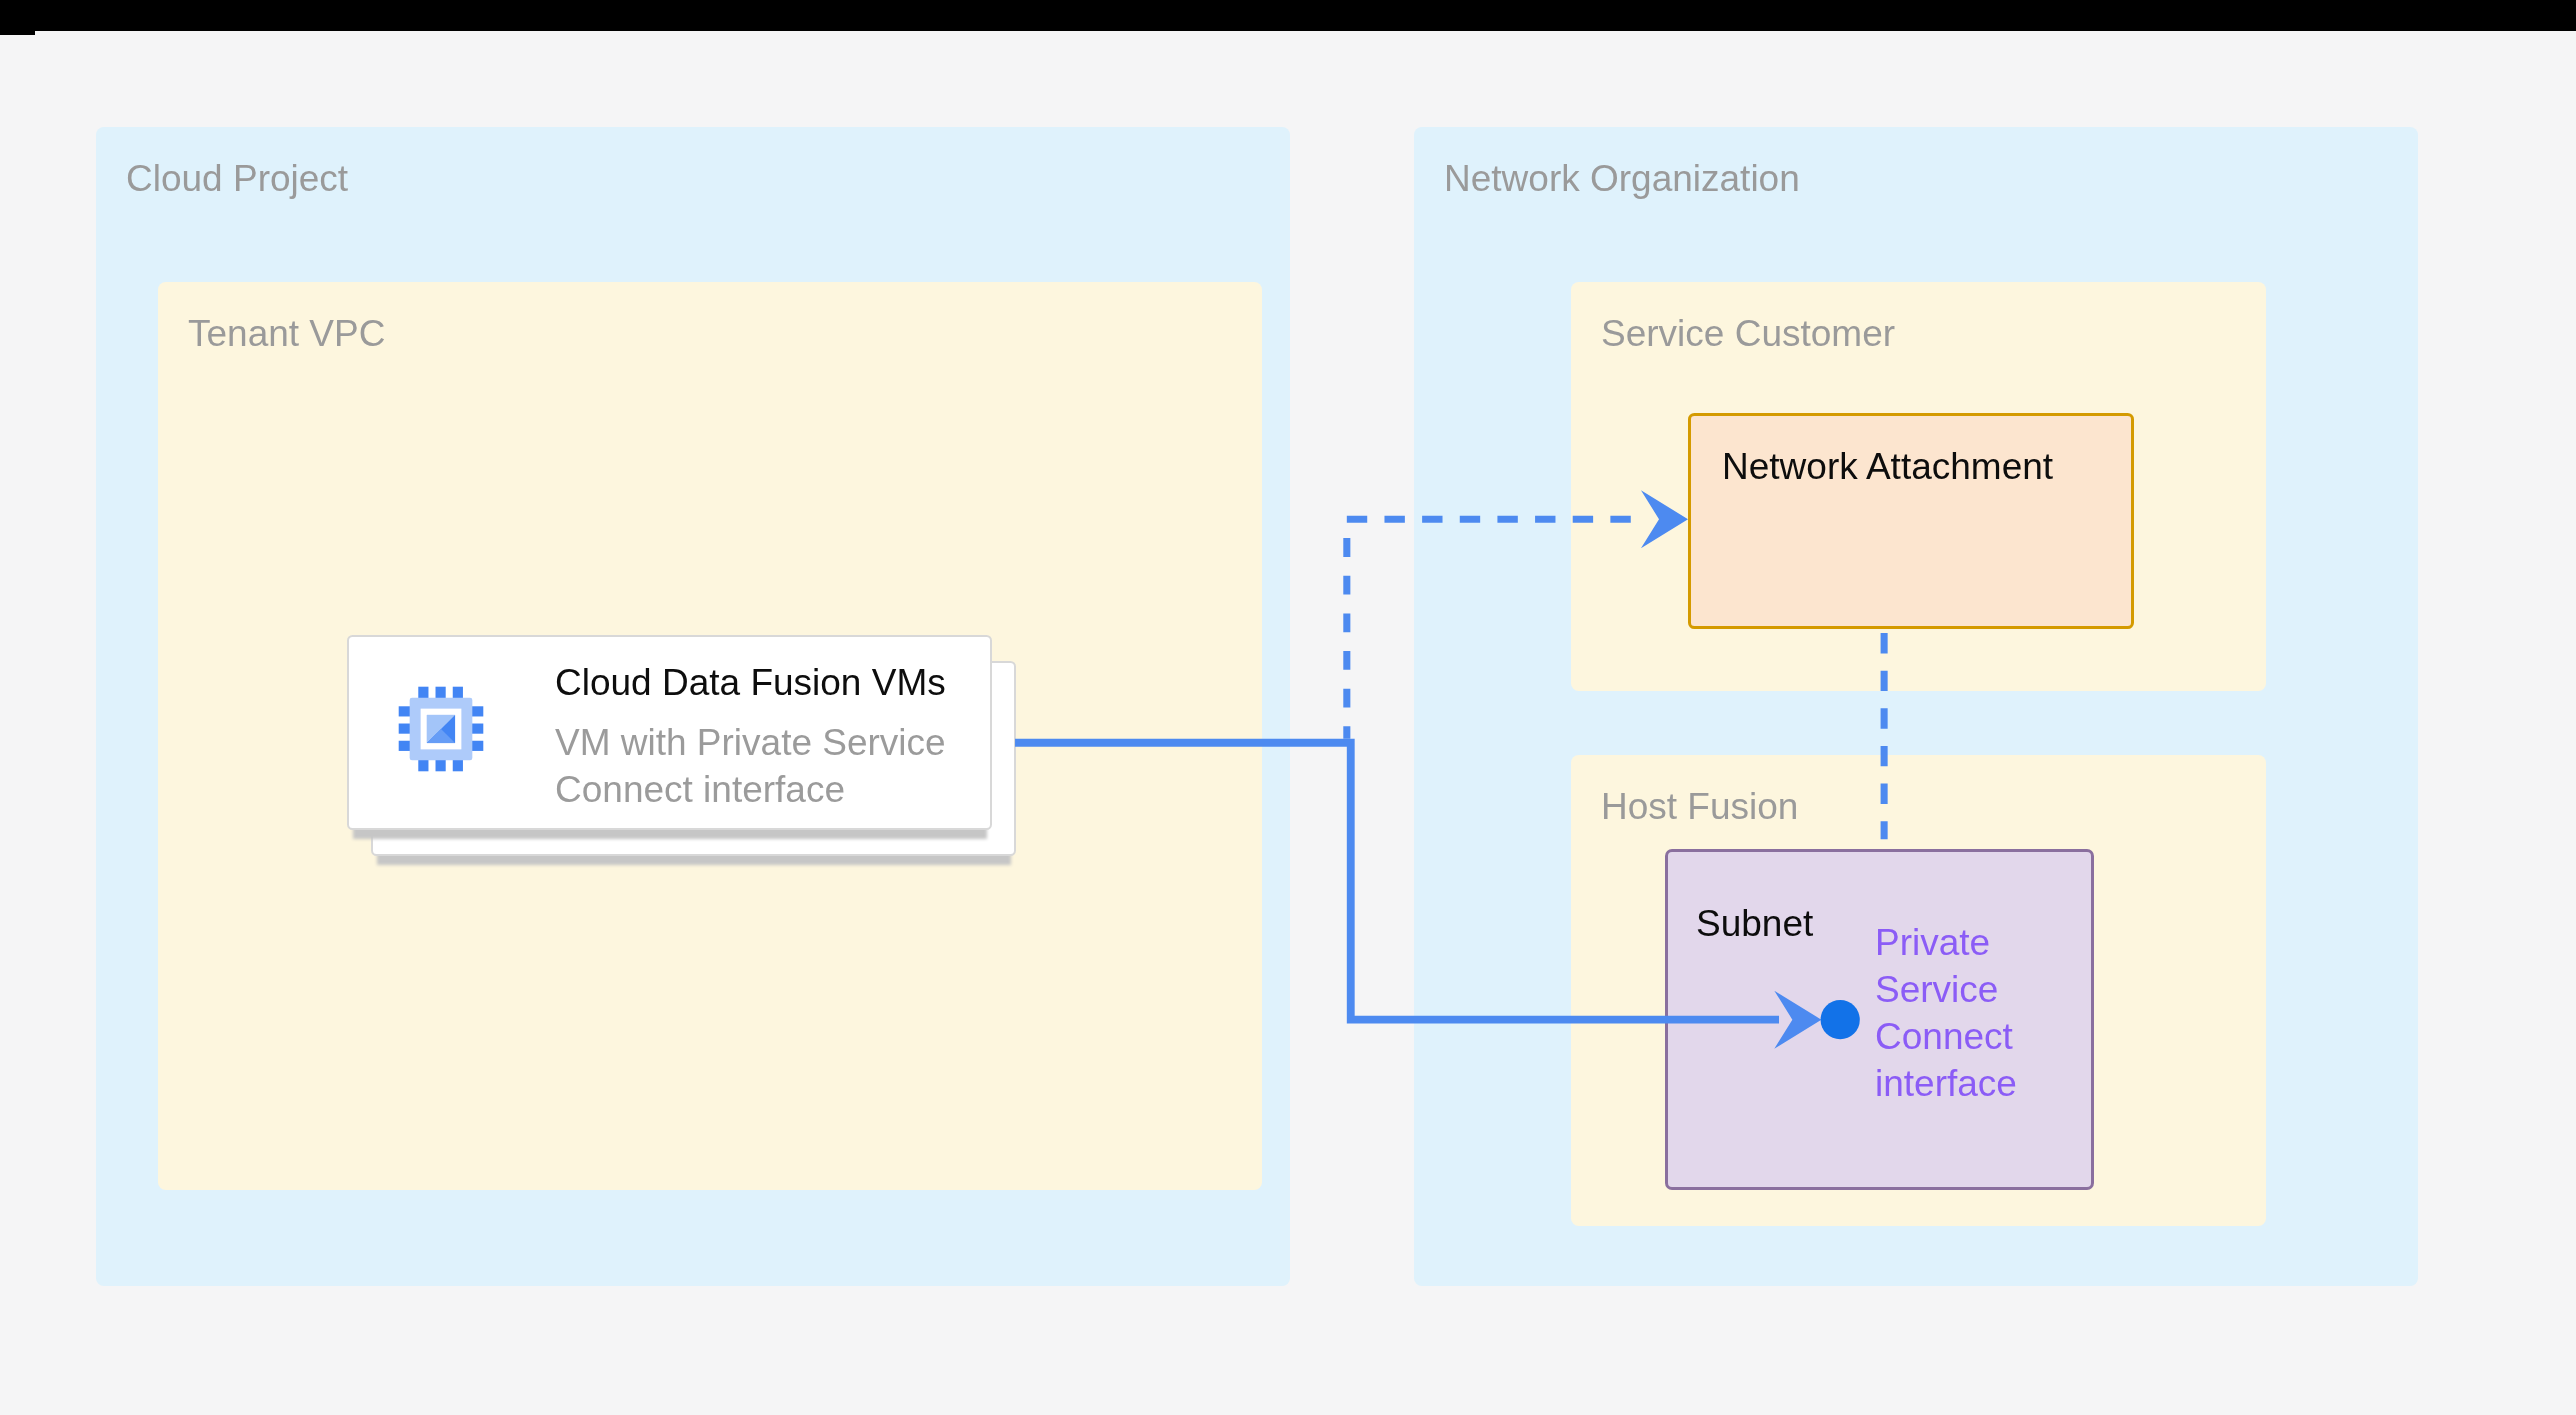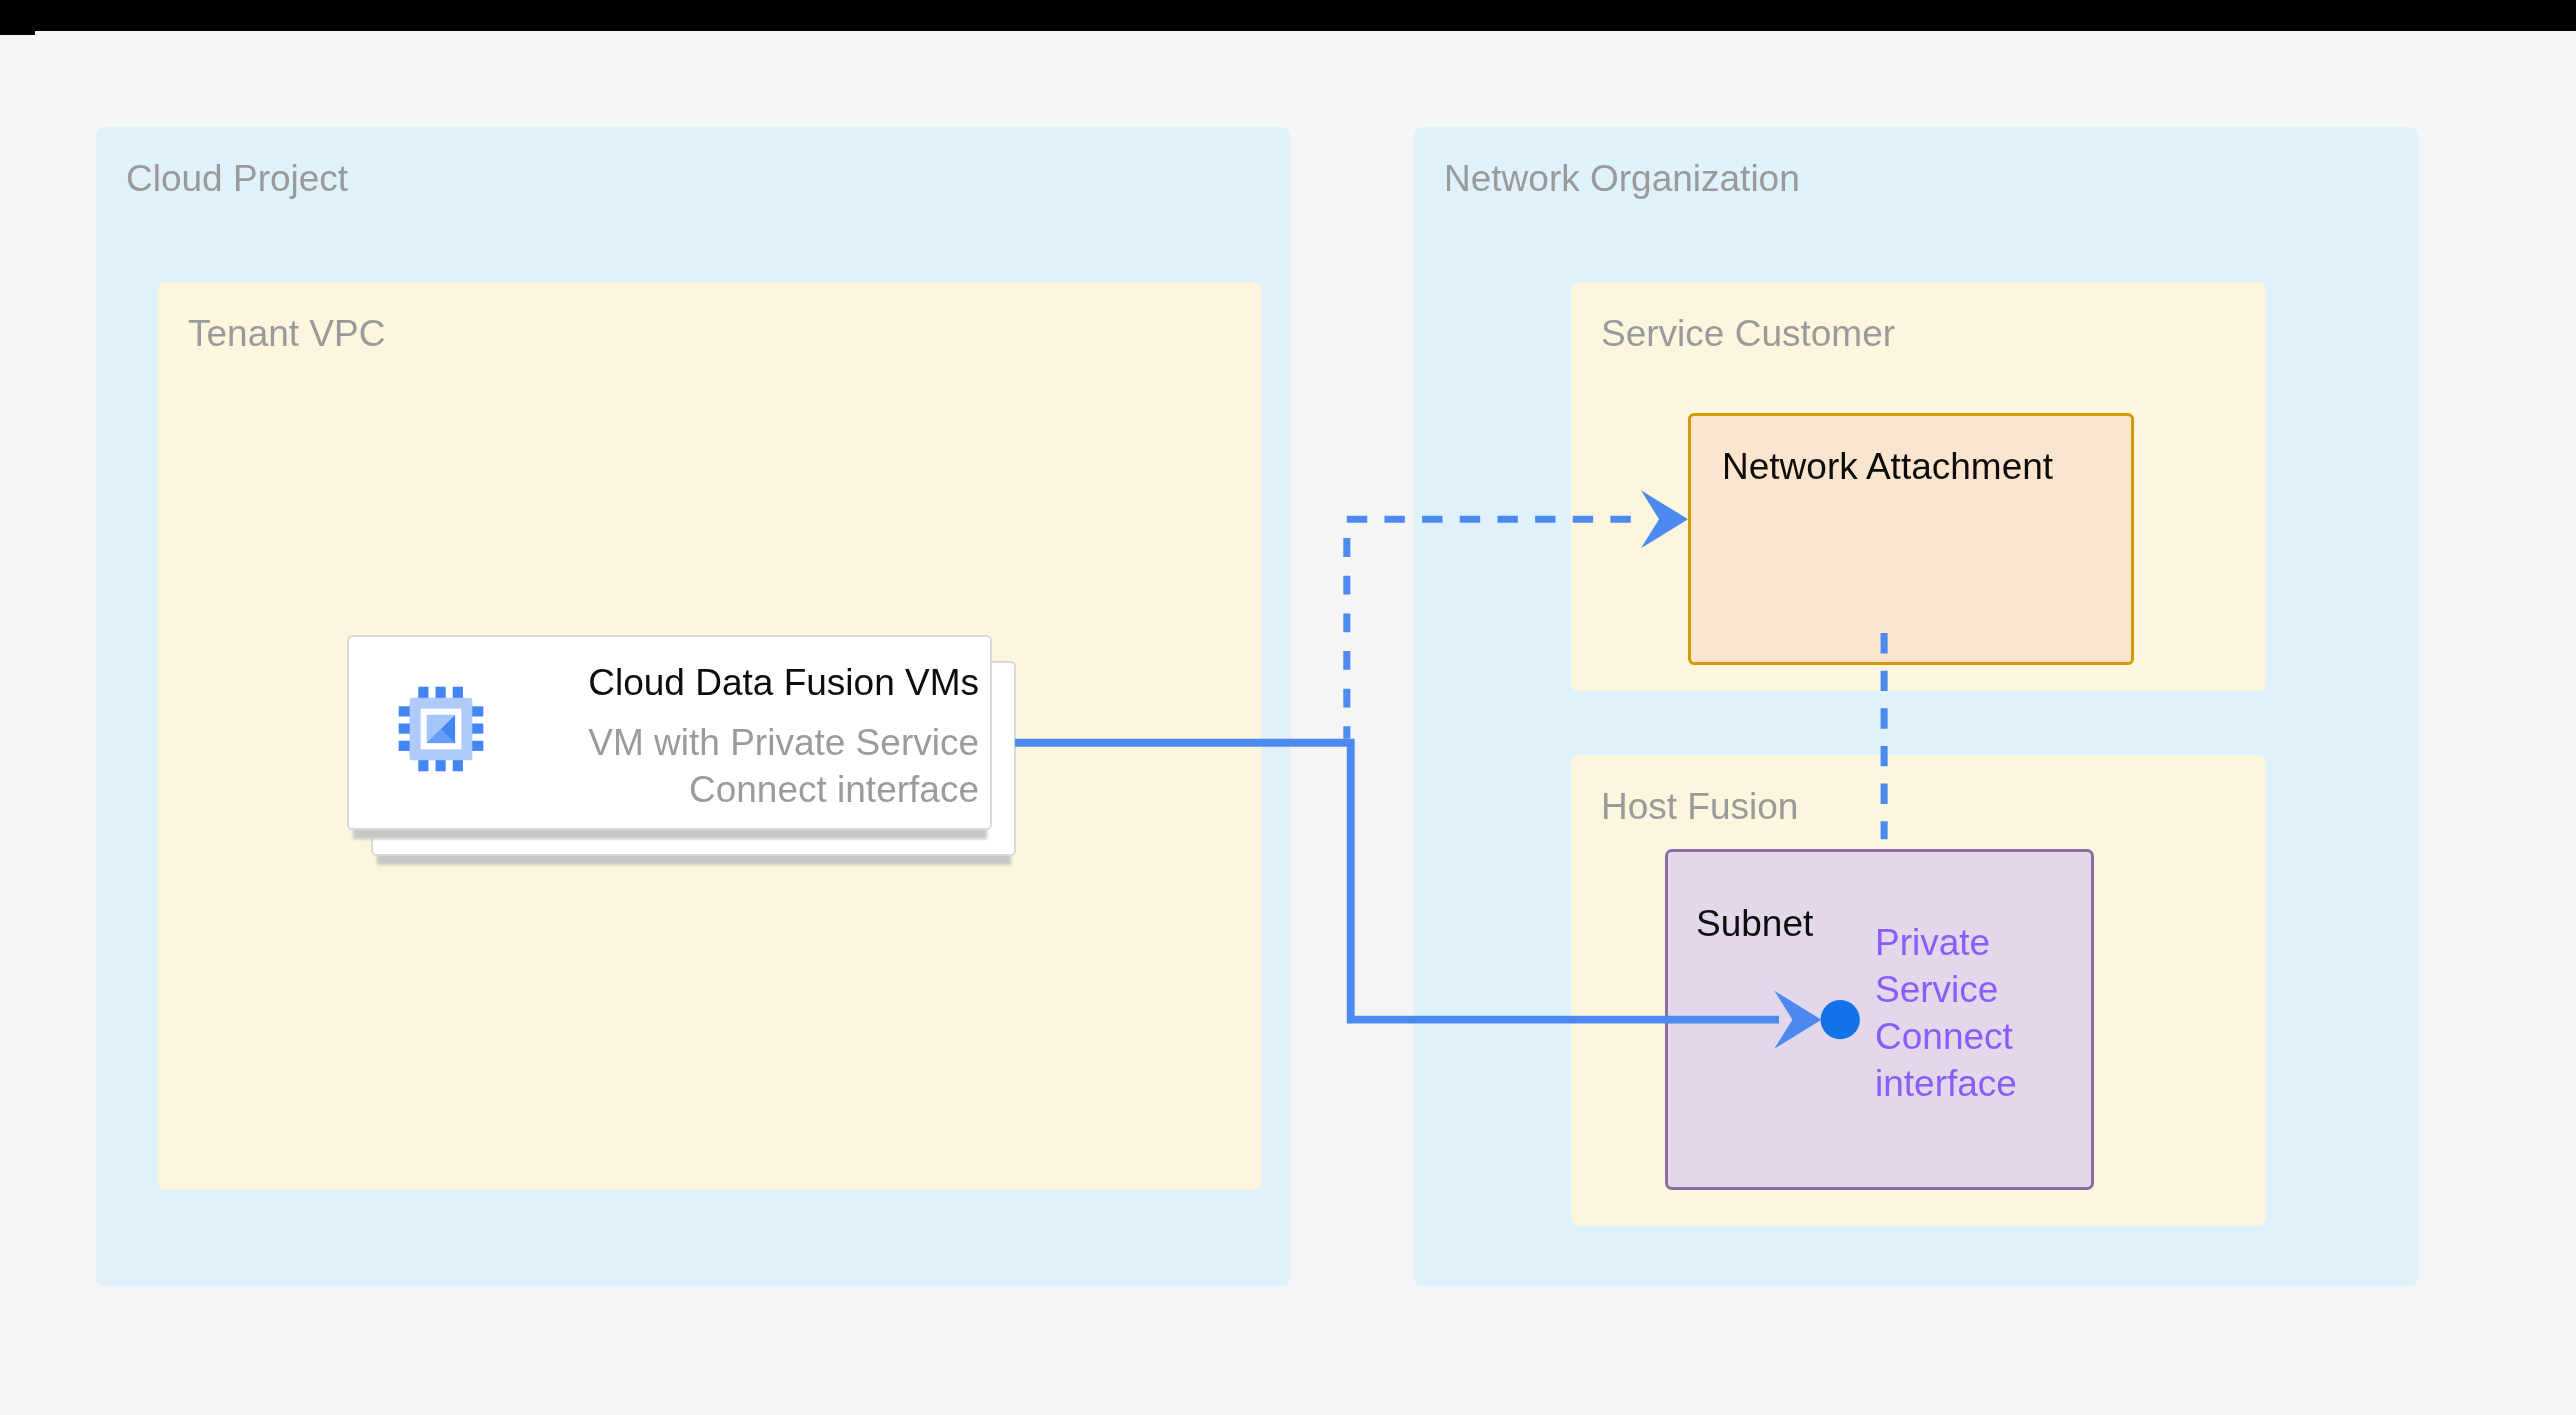--- a/index.html
+++ b/index.html
@@ -22,21 +22,21 @@
     font-size: 37px; color: #9a9a9a; white-space: nowrap;
   }
 
   #tenant-project   { left: 96px;  top: 127px; width: 1194px; height: 1159px; }
   #tenant-vpc       { left: 158px;  top: 282px; width: 1068px; height: 908px; }
   #customer-org     { left: 1414px; top: 127px; width: 1004px; height: 1159px; }
   #service-project  { left: 1571px; top: 282px; width: 659px;  height: 409px;  }
   #host-project     { left: 1571px; top: 755px; width: 659px;  height: 471px;  }
 
   #network-attachment {
-    position: absolute; left: 1688px; top: 413px; width: 446px; height: 252px;
+    position: absolute; left: 1688px; top: 413px; width: 446px; height: 216px;
     background: #fce5cf; border: 3.9px solid #d49a00; border-radius: 6.3px;
     box-sizing: border-box;
   }
   .na-label { position: absolute; left: 31px; top: 30px; font-size: 37px; color: #0d0d0d; white-space: nowrap; }
 
   #subnet {
     position: absolute; left: 1665px; top: 849px; width: 429px; height: 341px;
     background: #e2d7eb; border: 3.9px solid #8a6f9e; border-radius: 7px;
     box-sizing: border-box;
   }
@@ -48,21 +48,21 @@
 
   .vm-card {
     position: absolute; background: #ffffff;
     border: 2.4px solid #d8d8d8; border-radius: 5.5px; box-sizing: border-box;
     box-shadow: 0 14px 3.1px -5.5px #c6c6c6;
   }
   #vm-card-back  { left: 371px; top: 661px; width: 645px; height: 195px; }
   #vm-card-front { left: 347px; top: 635px; width: 645px; height: 195px;
                    display: flex; align-items: center; }
   .vm-icon-wrap { position: absolute; left: 45px; top: 45px; width: 94px; height: 94px; }
-  .vm-text { position: absolute; left: 206px; top: 25px; width: 424px; text-align: right; }
+  .vm-text { position: absolute; left: 206px; top: 25px; width: 424px; }
   .vm-title { font-size: 37px; color: #0d0d0d; margin: 0 0 7px 0; white-space: nowrap; }
   .vm-subtitle { font-size: 37px; line-height: 47px; color: #9b9b9b; margin-top: 15px; }
 
   #connector-layer { position: absolute; left: 0; top: 0; width: 2576px; height: 1415px; pointer-events: none; }
 </style>
 </head>
 <body>
 
 <div class="canvas">
 

